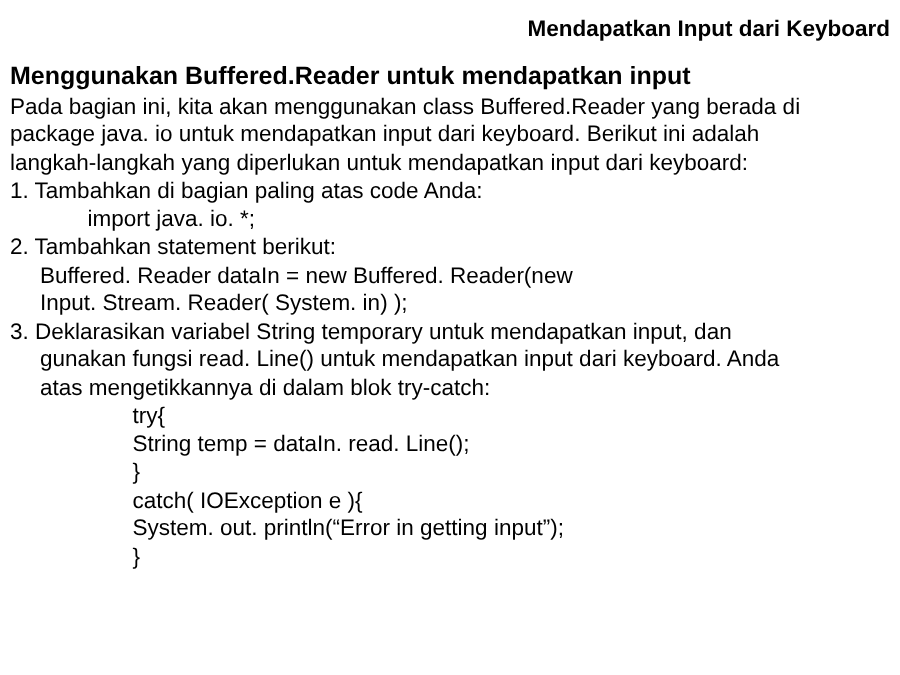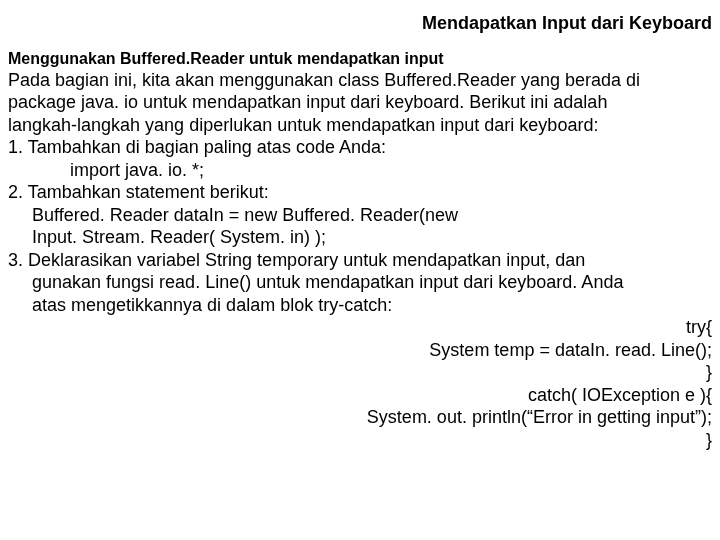--- a/index.html
+++ b/index.html
@@ -14,28 +14,28 @@
       padding: 12px 8px;
     }
     .title {
       font-weight: bold;
       text-align: right;
       margin-bottom: 14px;
       font-size: 18px;
     }
     .subtitle {
       font-weight: bold;
-      font-size: 16px;
+      font-size: 20px;
     }
     .body-text {
       font-size: 18px;
     }
     .indent1 { padding-left: 62px; }
     .indent2 { padding-left: 24px; }
-    .indent3 { padding-left: 98px; text-align: right; }
+    .indent3 { padding-left: 98px; }
   </style>
 </head>
 <body>
 
 <div class="title">Mendapatkan Input dari Keyboard</div>
 
 <div class="subtitle">Menggunakan Buffered.Reader untuk mendapatkan input</div>
 
 <div class="body-text">Pada bagian ini, kita akan menggunakan class Buffered.Reader yang berada di</div>
 <div class="body-text">package java. io untuk mendapatkan input dari keyboard. Berikut ini adalah</div>
@@ -46,17 +46,17 @@
 
 <div class="body-text">2. Tambahkan statement berikut:</div>
 <div class="body-text indent2">Buffered. Reader dataIn = new Buffered. Reader(new</div>
 <div class="body-text indent2">Input. Stream. Reader( System. in) );</div>
 
 <div class="body-text">3. Deklarasikan variabel String temporary untuk mendapatkan input, dan</div>
 <div class="body-text indent2">gunakan fungsi read. Line() untuk mendapatkan input dari keyboard. Anda</div>
 <div class="body-text indent2">atas mengetikkannya di dalam blok try-catch:</div>
 
 <div class="body-text indent3">try{</div>
-<div class="body-text indent3">System temp = dataIn. read. Line();</div>
+<div class="body-text indent3">String temp = dataIn. read. Line();</div>
 <div class="body-text indent3">}</div>
 <div class="body-text indent3">catch( IOException e ){</div>
 <div class="body-text indent3">System. out. println(“Error in getting input”);</div>
 <div class="body-text indent3">}</div>
 
 </body></html>

